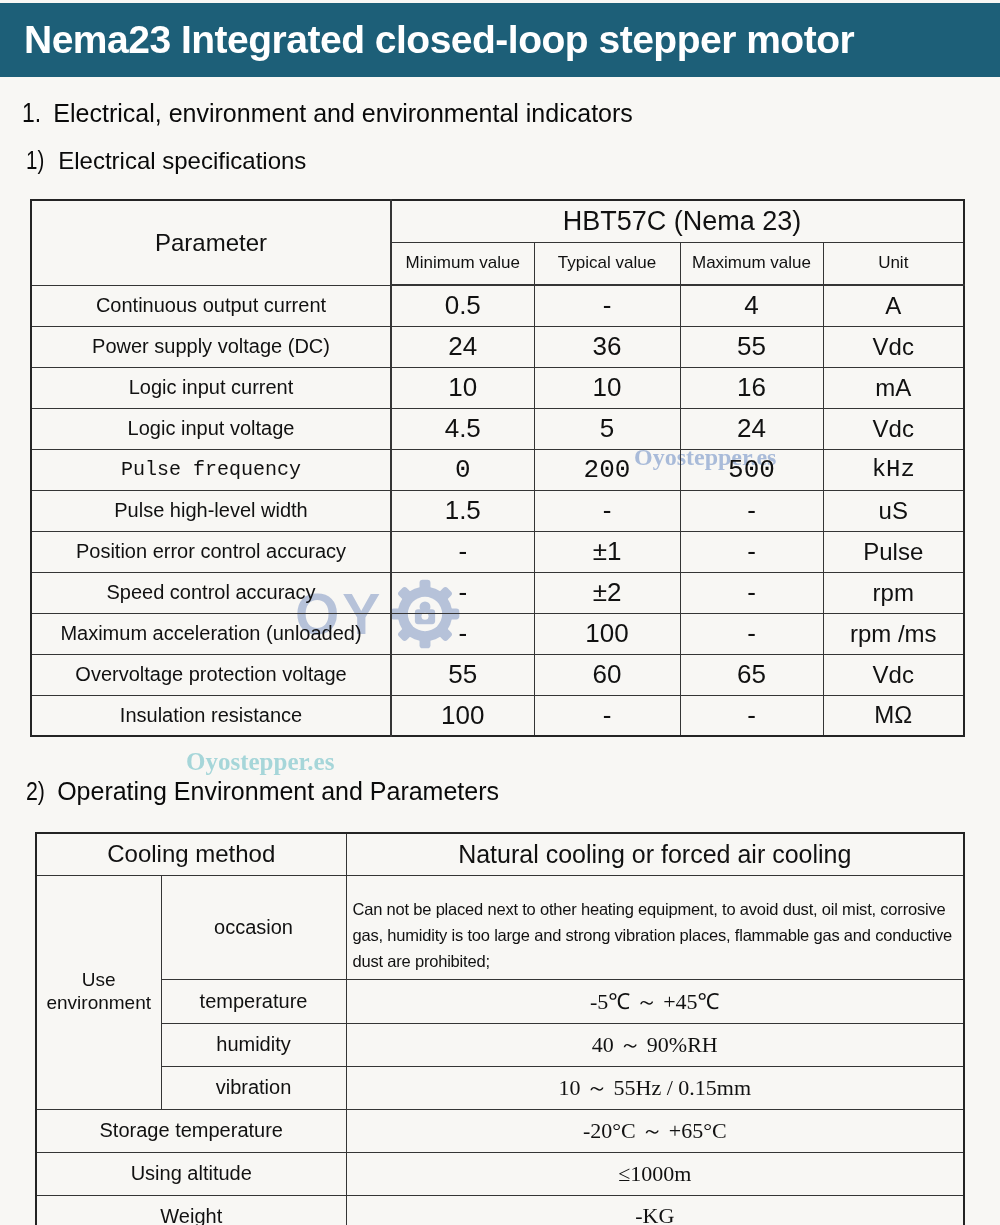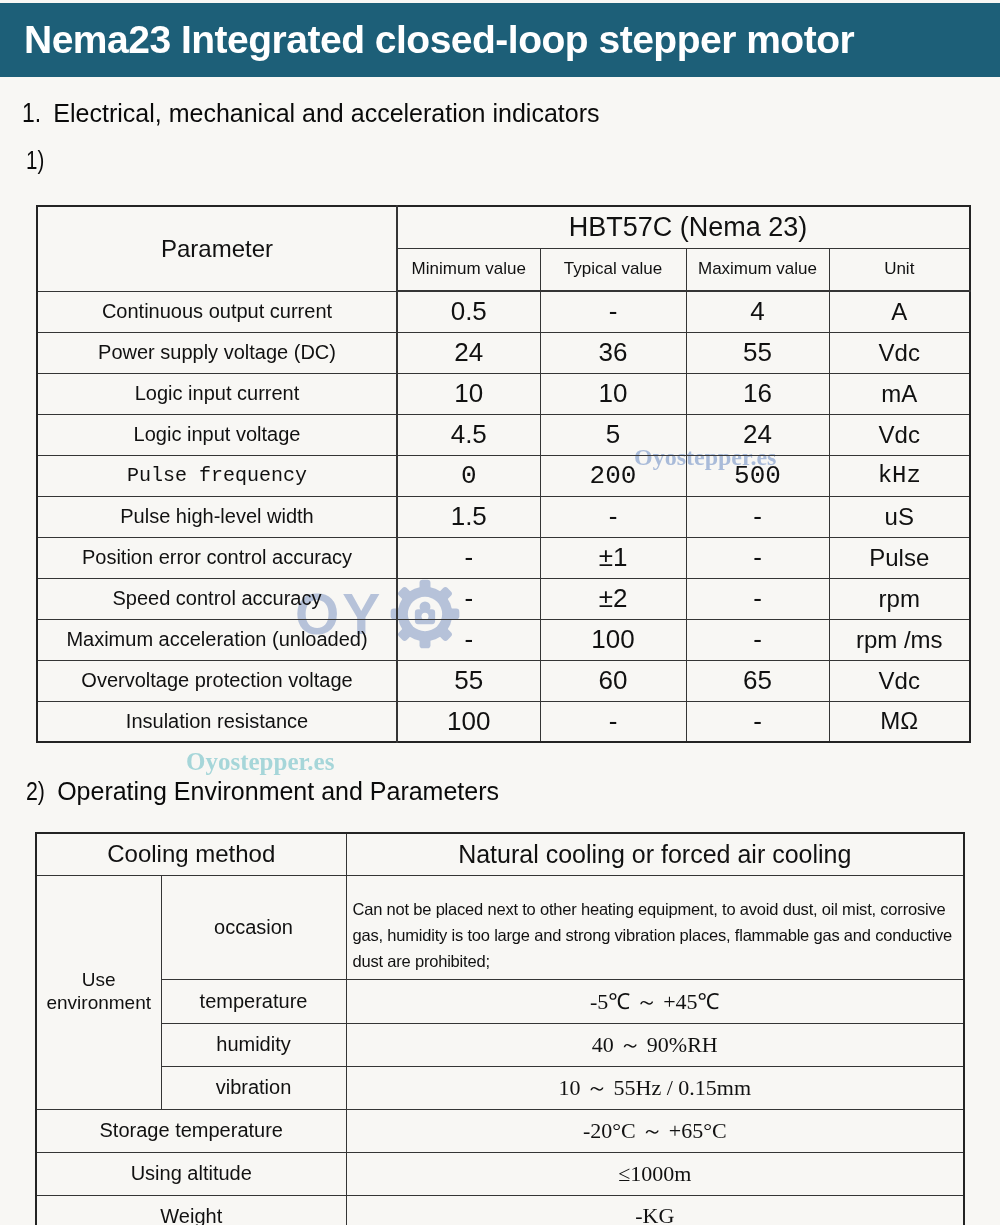--- a/index.html
+++ b/index.html
@@ -38,21 +38,21 @@
     position:absolute;left:295px;top:575px;z-index:0;
     display:flex;align-items:flex-end;
   }
   #wm-logo .oy{font-size:57px;font-weight:bold;color:#b6c2d9;letter-spacing:3px;line-height:78px;}
   #wm-logo .stp{font-size:57px;font-weight:bold;color:#9ed5dc;letter-spacing:2px;line-height:78px;}
   #wm-logo svg{margin:0 3px;}
   
   table{border-collapse:collapse;position:absolute;table-layout:fixed;background:transparent;z-index:2;}
   td,th{border:1.5px solid #353535;text-align:center;vertical-align:middle;padding:0;overflow:hidden;}
   #t1,#t2{border:2.5px solid #242424;}
-  #t1{left:30px;top:205px;width:933px;margin-left:6px;}
+  #t1{left:30px;top:199px;width:933px;}
   #t1 .param-h{font-size:24px;border-right-width:2px;}
   #t1 .model-h{font-size:27px;padding-left:9px;}
   #t1 th.sub{font-size:17px;font-weight:normal;border-bottom-width:2.5px;}
   #t1 td.p-label{font-size:20px;border-right-width:2px;}
   #t1 td.val{font-size:26px;}
   #t1 td.unit{font-size:24px;}
   #t2{left:35px;top:832px;width:928px;}
   #t2 .cool-label{font-size:24px;}
   #t2 .cool-val{font-size:25px;}
   #t2 .useenv{font-size:19px;line-height:1.2;}
@@ -64,24 +64,25 @@
   #t2 .serifval{font-family:"Liberation Serif",serif;font-size:22px;}
   #t2 .b-label{font-size:20px;}
 </style>
 </head>
 <body>
 
 <div class="banner">Nema23 Integrated closed-loop stepper motor</div>
 
 <div class="heading" id="h-main">
   <span class="pre">1.</span>
-  <span class="txt">Electrical, mechanical and acceleration indicators</span>
+  <span class="txt">Electrical, environment and environmental indicators</span>
 </div>
 <div class="heading" id="h-sub1">
   <span class="pre">1)</span>
+  <span class="txt">Electrical specifications</span>
 </div>
 
 <div class="wm-site" id="wm1">Oyostepper.es</div>
 <div id="wm-logo">
   <span class="oy">OY</span>
   <svg width="78" height="78" viewBox="0 0 100 100">
     <g fill="#b6c2d9">
       <rect x="43" y="6" width="14" height="16" rx="4"></rect>
       <rect x="43" y="6" width="14" height="16" rx="4" transform="rotate(45 50 50)"></rect>
       <rect x="43" y="6" width="14" height="16" rx="4" transform="rotate(90 50 50)"></rect>

